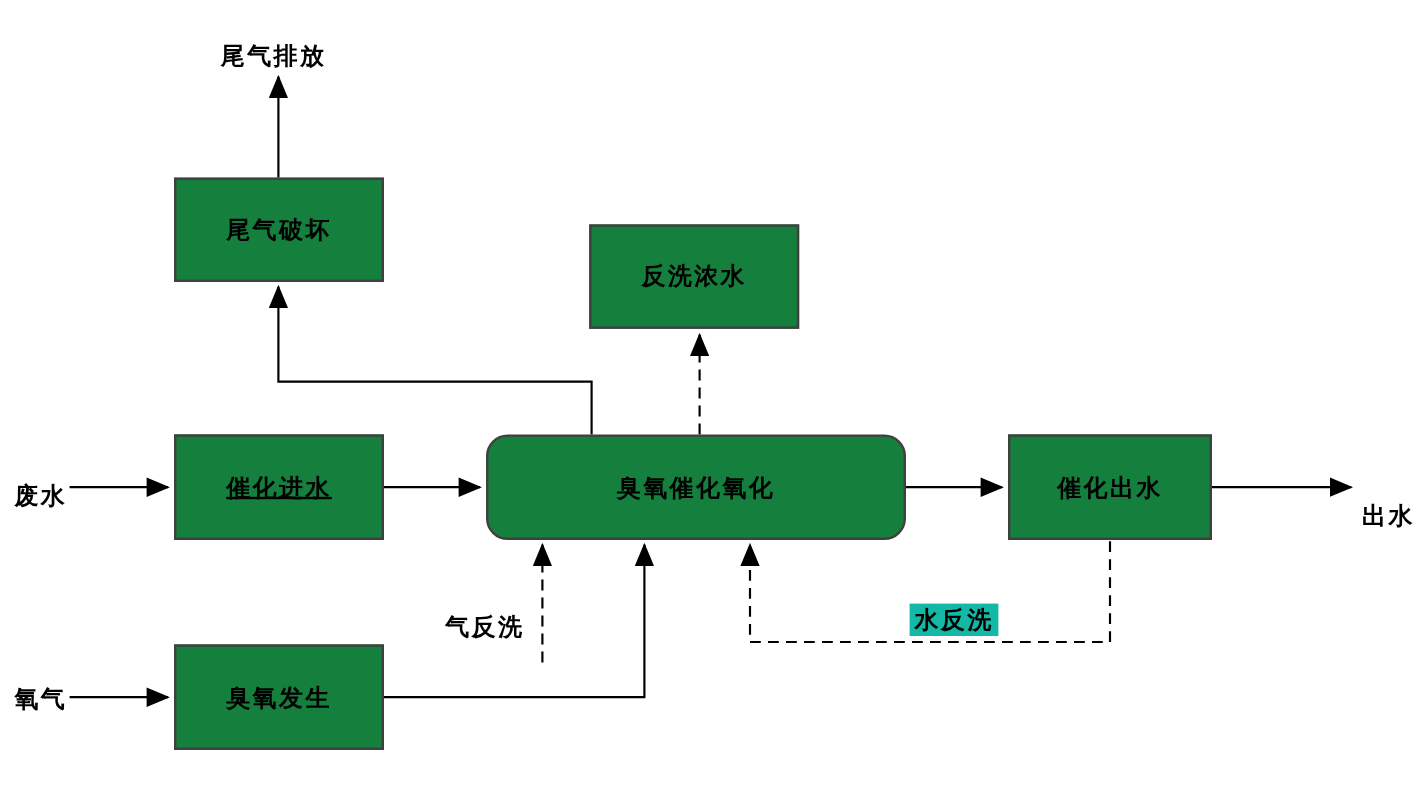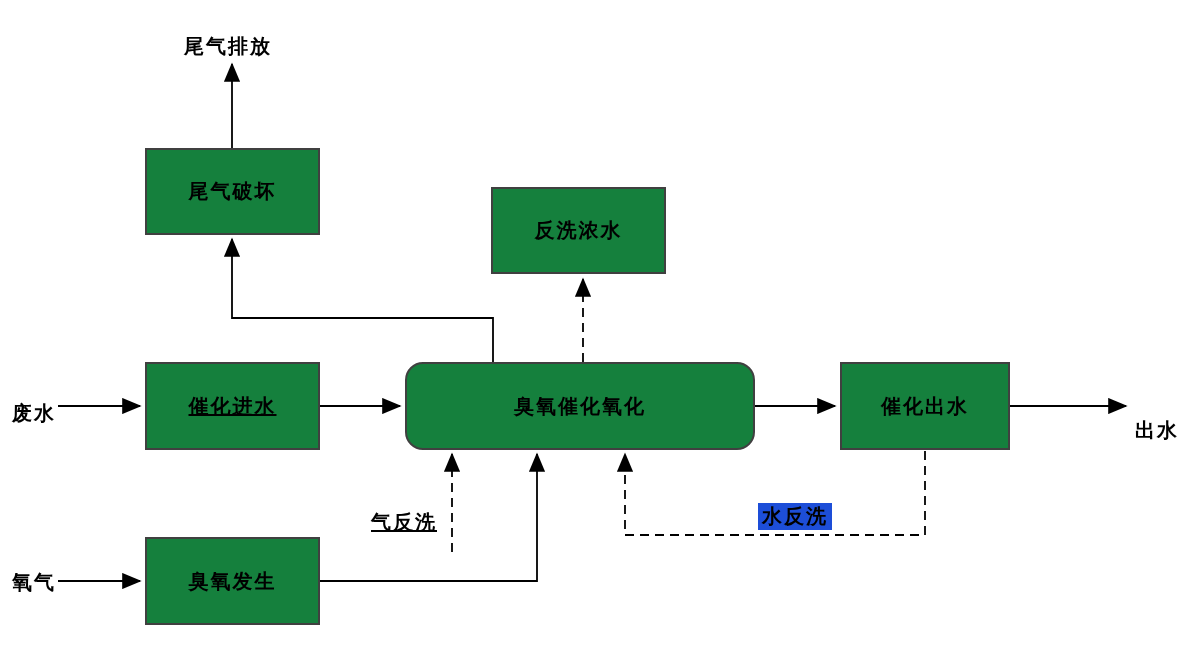--- a/index.html
+++ b/index.html
@@ -88,19 +88,19 @@
   <div class="node" style="left:840px; top:362px; width:170px; height:88px;">
     <span>催化出水</span>
   </div>
 
   <div class="flabel" style="left:184px; top:33px;">尾气排放</div>
 
   <div class="flabel" style="left:12px; top:400px;text-align:right;">废水</div>
 
   <div class="flabel" style="left:1135px; top:394px;margin-top:23px;">出水</div>
 
-  <div class="flabel" style="left:371px; top:509px;text-decoration:underline;">气反洗</div>
+  <div class="flabel" style="left:371px; top:509px;">气反洗</div>
 
-  <div class="flabel" style="left:758px; top:503px; background:#1d4ed8; padding:0 4px;">水反洗</div>
+  <div class="flabel" style="left:758px; top:503px; background:#14b8a6; padding:0 4px;">水反洗</div>
 
   <div class="flabel" style="left:12px; top:569px;">氧气</div>
 
 </div>
 
 </body></html>

